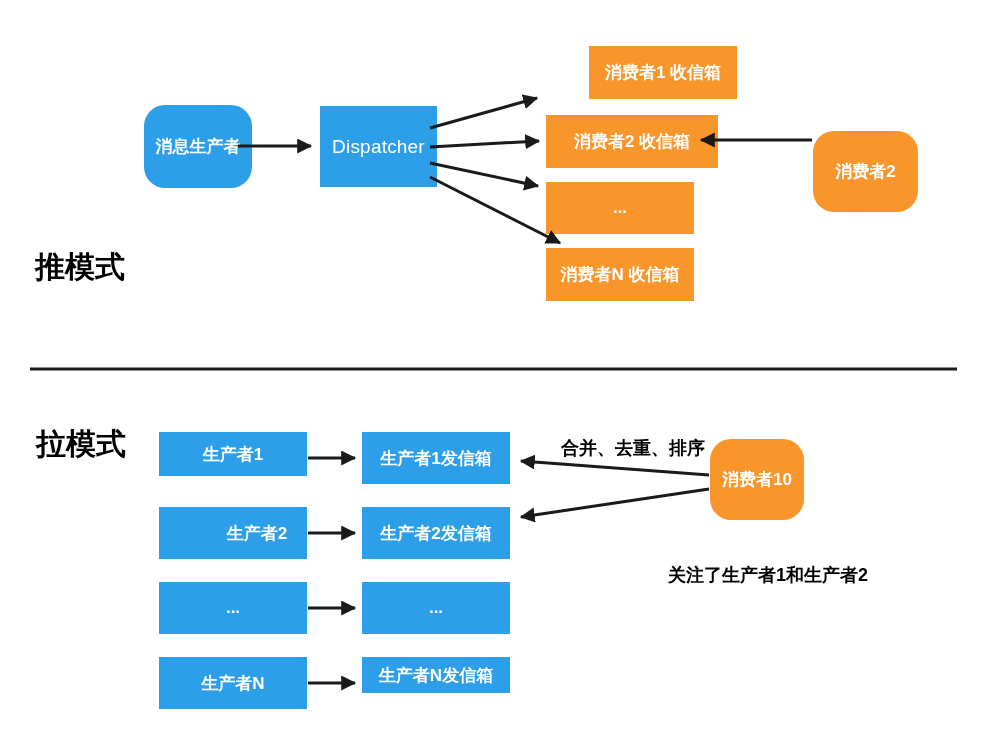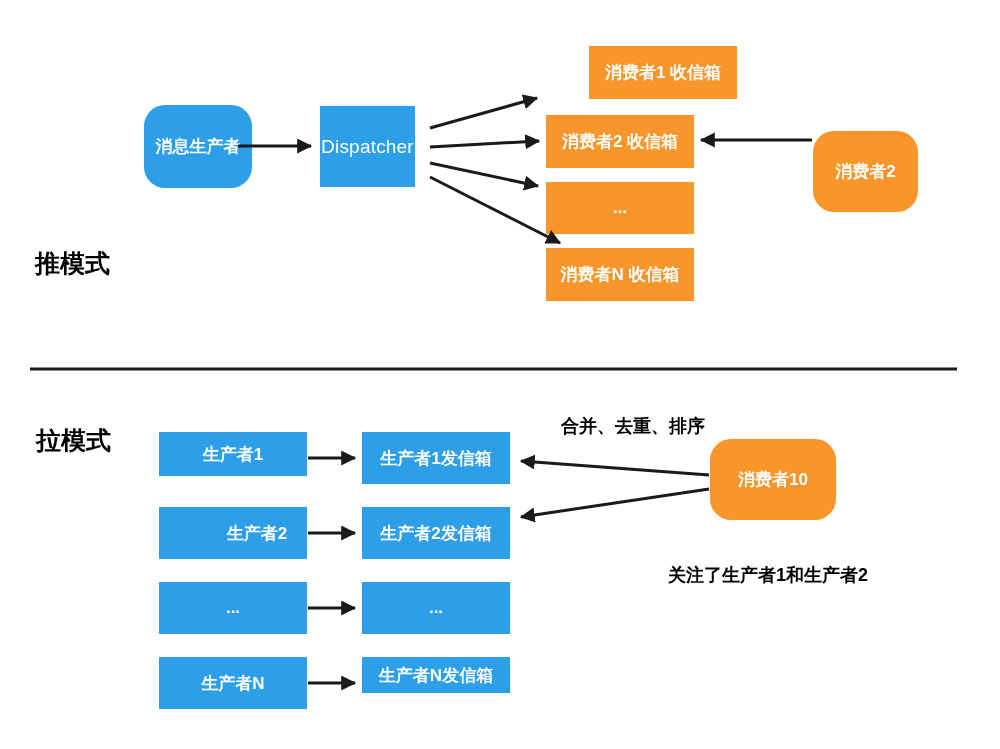--- a/index.html
+++ b/index.html
@@ -21,21 +21,21 @@
     white-space:nowrap;
   }
   .blue{background:var(--blue,#2D9EE8);}
   .orange{background:var(--orange,#F8962B);}
   .rounded{border-radius:21px;}
   .dispatcher-text{font-weight:400;font-size:19px;letter-spacing:.2px;}
   .section-label{
     position:absolute;
     color:#000000;
     font-weight:700;
-    font-size:25px;
+    font-size:30px;
     white-space:nowrap;
   }
   .note{
     position:absolute;
     color:#000000;
     font-weight:700;
     font-size:18px;
     white-space:nowrap;
   }
   svg.overlay{
@@ -48,29 +48,29 @@
 <body>
 
 <div class="canvas">
 
   <div class="section-label" style="left:35px;top:247px;">推模式</div>
 
   <div class="box blue rounded" style="left:144px;top:105px;width:108px;height:83px;font-family:Liberation Serif, serif;">
     <span>消息生产者</span>
   </div>
 
-  <div class="box blue" style="left:320px;top:106px;width:95px;height:81px;">
+  <div class="box blue" style="left:320px;top:106px;width:117px;height:81px;">
     <span class="dispatcher-text">Dispatcher</span>
   </div>
 
   <div class="box orange" style="left:546px;top:46px;width:148px;height:53px;margin-left:43px;">
     <span>消费者1 收信箱</span>
   </div>
 
-  <div class="box orange" style="left:546px;top:115px;width:148px;height:53px;">
+  <div class="box orange" style="left:546px;top:115px;width:172px;height:53px;">
     <span>消费者2 收信箱</span>
   </div>
 
   <div class="box orange" style="left:546px;top:182px;width:148px;height:52px;">
     <span>...</span>
   </div>
 
   <div class="box orange" style="left:546px;top:248px;width:148px;height:53px;">
     <span>消费者N 收信箱</span>
   </div>
@@ -100,25 +100,25 @@
   <div class="box blue" style="left:362px;top:507px;width:148px;height:52px;">
     <span>生产者2发信箱</span>
   </div>
   <div class="box blue" style="left:362px;top:582px;width:148px;height:52px;">
     <span>...</span>
   </div>
   <div class="box blue" style="left:362px;top:657px;width:148px;height:36px;">
     <span>生产者N发信箱</span>
   </div>
 
-  <div class="box orange rounded" style="left:710px;top:439px;width:126px;height:81px;">
+  <div class="box orange rounded" style="left:710px;top:439px;width:94px;height:81px;">
     <span>消费者10</span>
   </div>
 
-  <div class="note" style="left:561px;top:414px;">合并、去重、排序</div>
+  <div class="note" style="left:561px;top:436px;">合并、去重、排序</div>
 
   <div class="note" style="left:668px;top:563px;">关注了生产者1和生产者2</div>
 
   <svg class="overlay" width="1000" height="749" viewBox="0 0 1000 749">
     <defs>
       <marker id="ah" markerWidth="6" markerHeight="6" refX="4.6" refY="2.5" orient="auto">
         <path d="M0,0 L5,2.5 L0,5 z" fill="#1a1a1a"></path>
       </marker>
     </defs>
 

